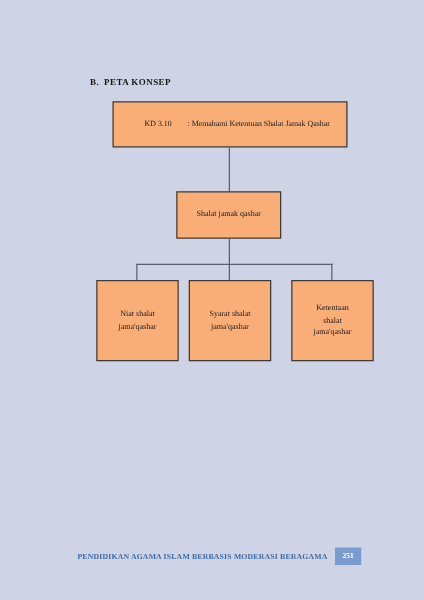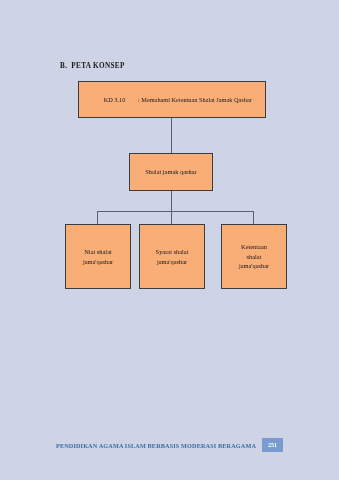--- a/index.html
+++ b/index.html
@@ -11,20 +11,21 @@
     height: 480px;
     background: #ced4e6;
     font-family: "Liberation Serif", serif;
     overflow: hidden;
     position: relative;
   }
   #page {
     position: absolute;
     inset: 0;
     background: #ced4e6;
+    margin-left: 12px;
   }
 
   
   .section-heading {
     position: absolute;
     left: 60px;
     top: 62px;
     font-family: "Liberation Serif", serif;
     font-weight: bold;
     font-size: 7.2px;

